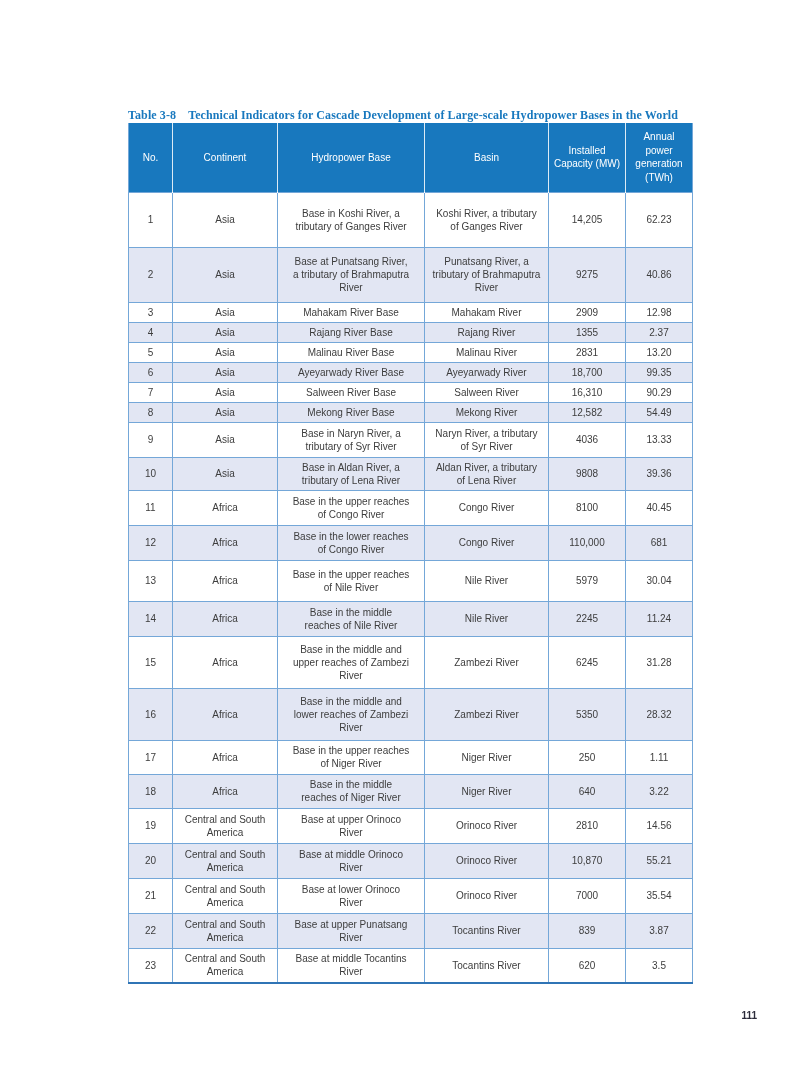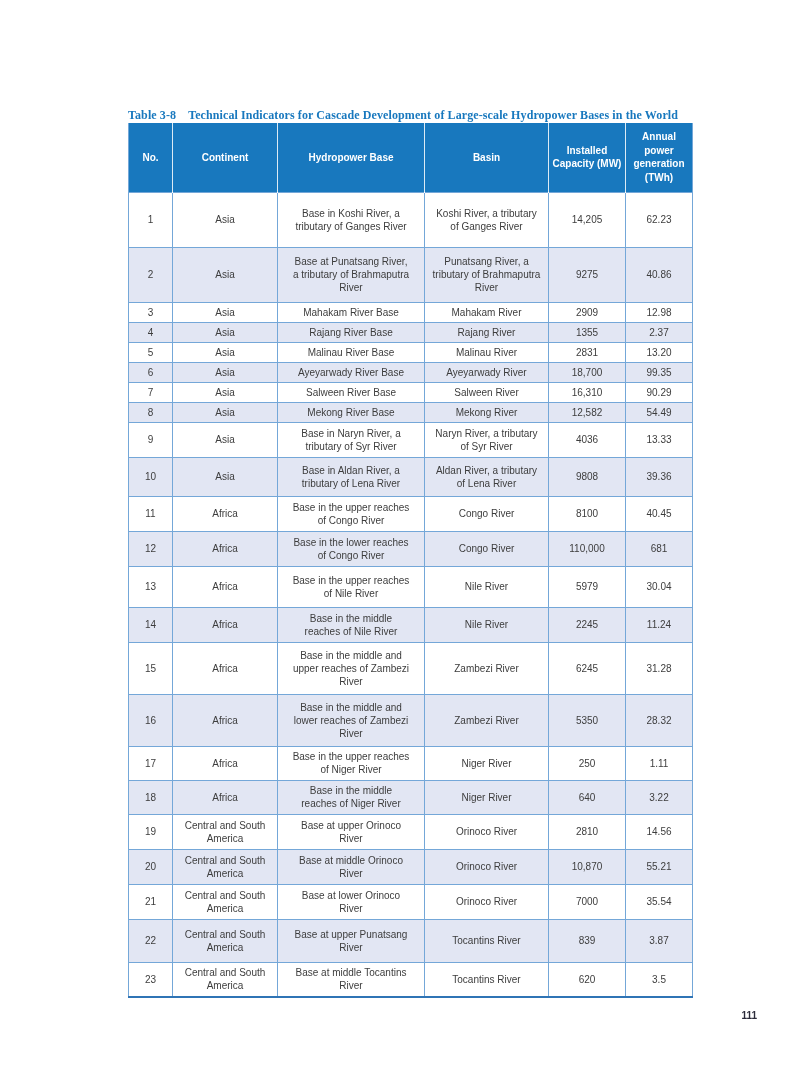--- a/index.html
+++ b/index.html
@@ -28,21 +28,21 @@
     border-collapse: collapse;
     table-layout: fixed;
     width: 564px;
     border-left: 1px solid var(--border-color, #74a7d8);
     border-right: 1px solid var(--border-color, #74a7d8);
     border-bottom: 2px solid var(--bottom-border, #2f74b5);
   }
   thead th {
     background: var(--header-bg, #1878be);
     color: #ffffff;
-    font-weight: bold;
+    font-weight: normal;
     font-size: 10px;
     line-height: 1.35;
     text-align: center;
     vertical-align: middle;
     padding: 5px 3px;
     height: 69px;
     border-right: 1px solid rgba(255,255,255,0.85);
     margin-top: 43px;
   }
   thead th:last-child { border-right: none; }
@@ -162,21 +162,21 @@
     <td class="c-gen">54.49</td>
   </tr>
         <tr style="height: 35px;">
     <td class="c-no">9</td>
     <td class="c-continent">Asia</td>
     <td class="c-base">Base in Naryn River, a tributary of Syr River</td>
     <td class="c-basin">Naryn River, a tributary of Syr River</td>
     <td class="c-cap">4036</td>
     <td class="c-gen">13.33</td>
   </tr>
-        <tr class="alt" style="height: 39px;">
+        <tr class="alt" style="height: 33px;">
     <td class="c-no">10</td>
     <td class="c-continent">Asia</td>
     <td class="c-base">Base in Aldan River, a tributary of Lena River</td>
     <td class="c-basin">Aldan River, a tributary of Lena River</td>
     <td class="c-cap">9808</td>
     <td class="c-gen">39.36</td>
   </tr>
         <tr style="height: 35px;">
     <td class="c-no">11</td>
     <td class="c-continent">Africa</td>
@@ -258,21 +258,21 @@
     <td class="c-gen">55.21</td>
   </tr>
         <tr style="height: 35px;">
     <td class="c-no">21</td>
     <td class="c-continent">Central and South America</td>
     <td class="c-base">Base at lower Orinoco River</td>
     <td class="c-basin">Orinoco River</td>
     <td class="c-cap">7000</td>
     <td class="c-gen">35.54</td>
   </tr>
-        <tr class="alt" style="height: 43px;">
+        <tr class="alt" style="height: 35px;">
     <td class="c-no">22</td>
     <td class="c-continent">Central and South America</td>
     <td class="c-base">Base at upper Punatsang River</td>
     <td class="c-basin">Tocantins River</td>
     <td class="c-cap">839</td>
     <td class="c-gen">3.87</td>
   </tr>
         <tr style="height: 35px; margin-top: 14px;">
     <td class="c-no">23</td>
     <td class="c-continent">Central and South America</td>

